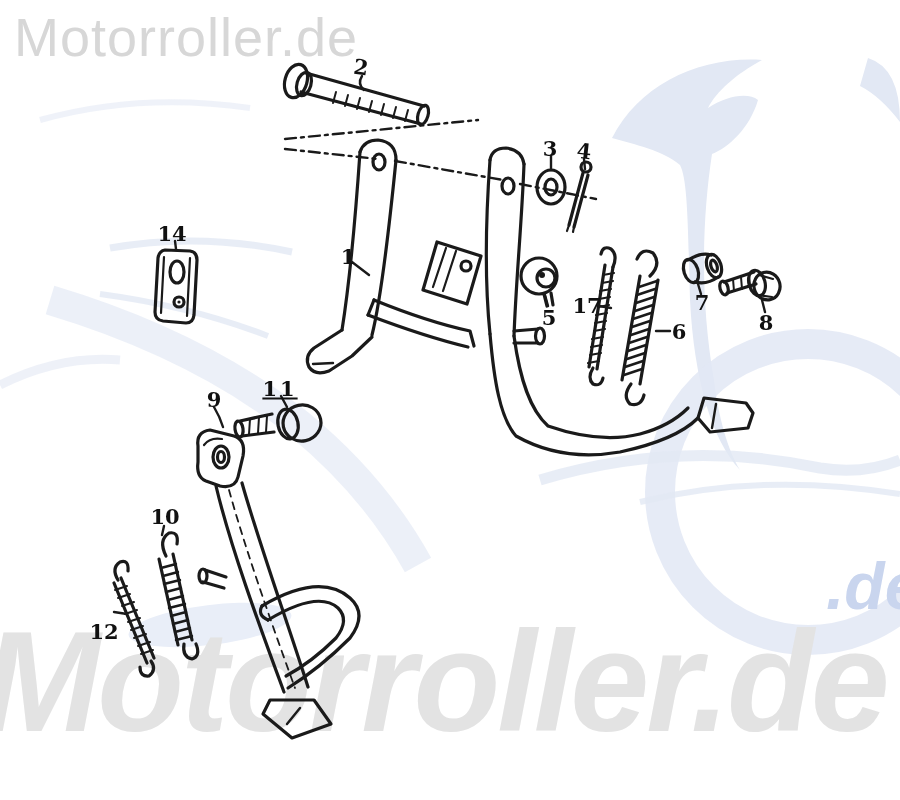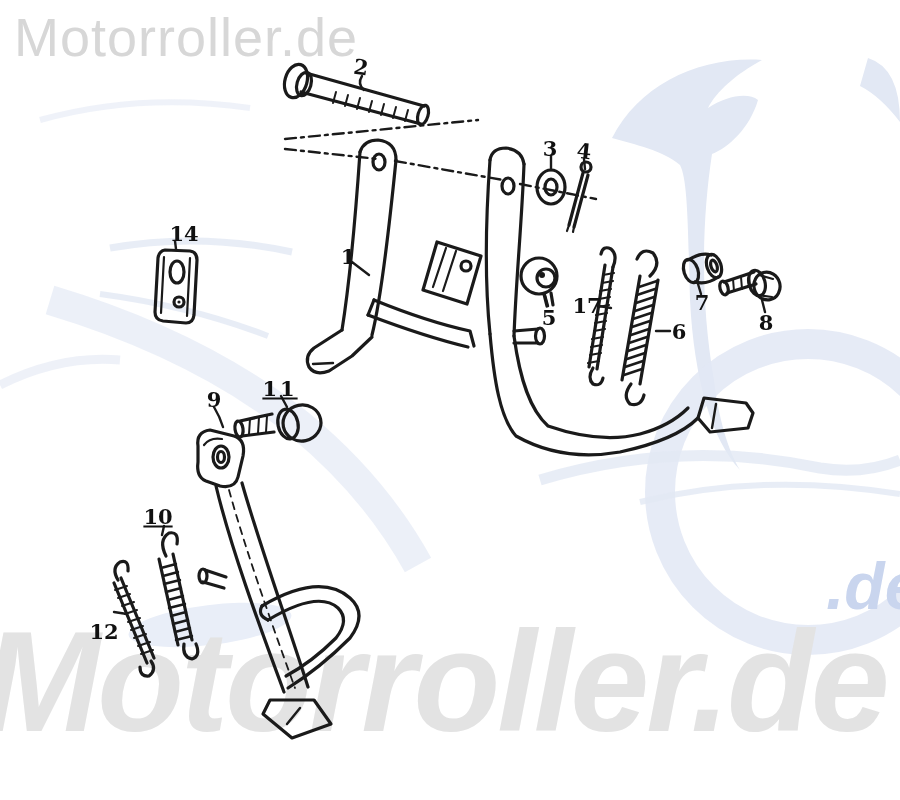--- a/index.html
+++ b/index.html
@@ -245,19 +245,19 @@
 
   <div class="part-label" style="left:348px;top:256px;">1</div>
   <div class="part-label" style="left:361px;top:67px;transform:translate(-50%,-50%) rotate(8deg);">2</div>
   <div class="part-label" style="left:550px;top:148px;">3</div>
   <div class="part-label" style="left:584px;top:151px;transform:translate(-50%,-50%) rotate(6deg);">4</div>
   <div class="part-label" style="left:549px;top:317px;">5</div>
   <div class="part-label" style="left:679px;top:331px;">6</div>
   <div class="part-label" style="left:702px;top:302px;">7</div>
   <div class="part-label" style="left:766px;top:322px;">8</div>
   <div class="part-label" style="left:214px;top:399px;">9</div>
-  <div class="part-label" style="left:158px;top:516px;text-decoration:underline;">10</div>
+  <div class="part-label" style="left:165px;top:516px;">10</div>
   <div class="part-label" style="left:280px;top:388px;letter-spacing:3px;text-decoration:underline;">11</div>
   <div class="part-label" style="left:104px;top:611px;margin-top:20px;">12</div>
   <div class="part-label" style="left:587px;top:305px;">17</div>
-  <div class="part-label" style="left:184px;top:233px;text-align:right;">14</div>
+  <div class="part-label" style="left:172px;top:233px;text-align:right;">14</div>
 
 </div>
 
 </body></html>

